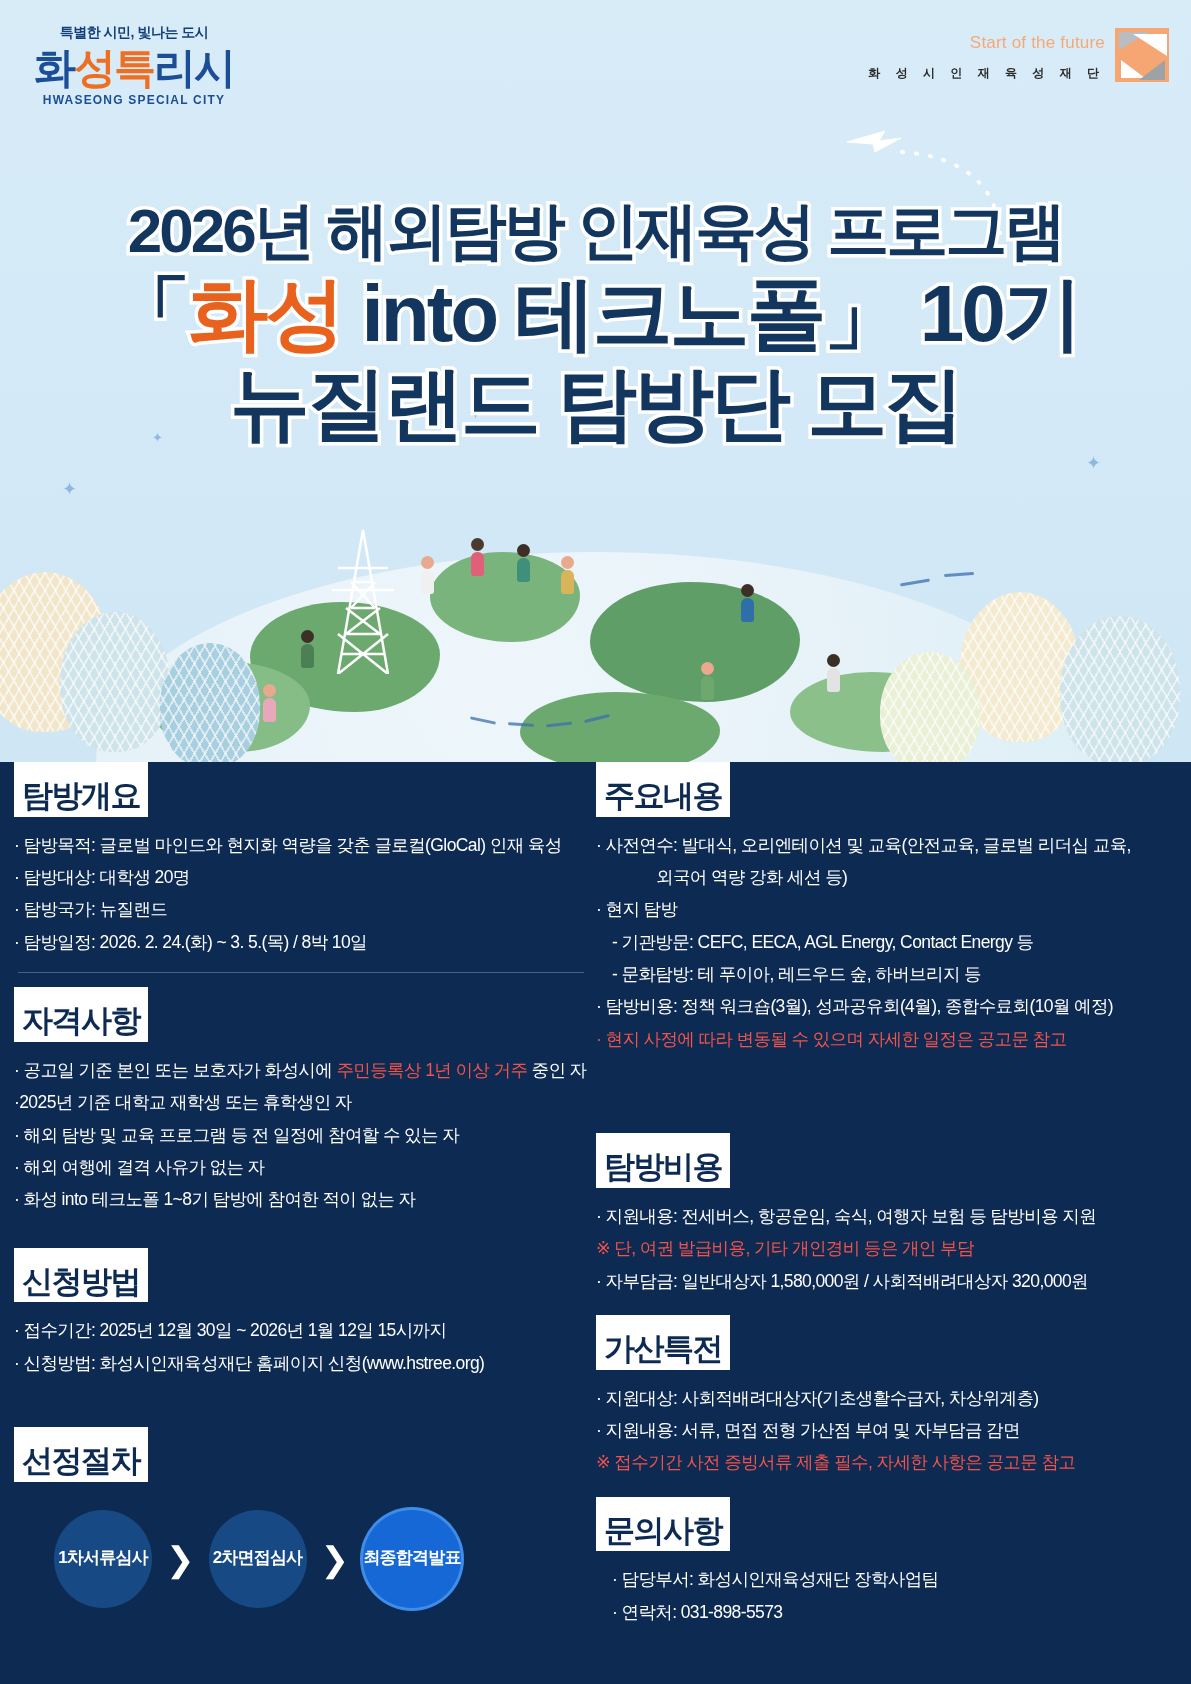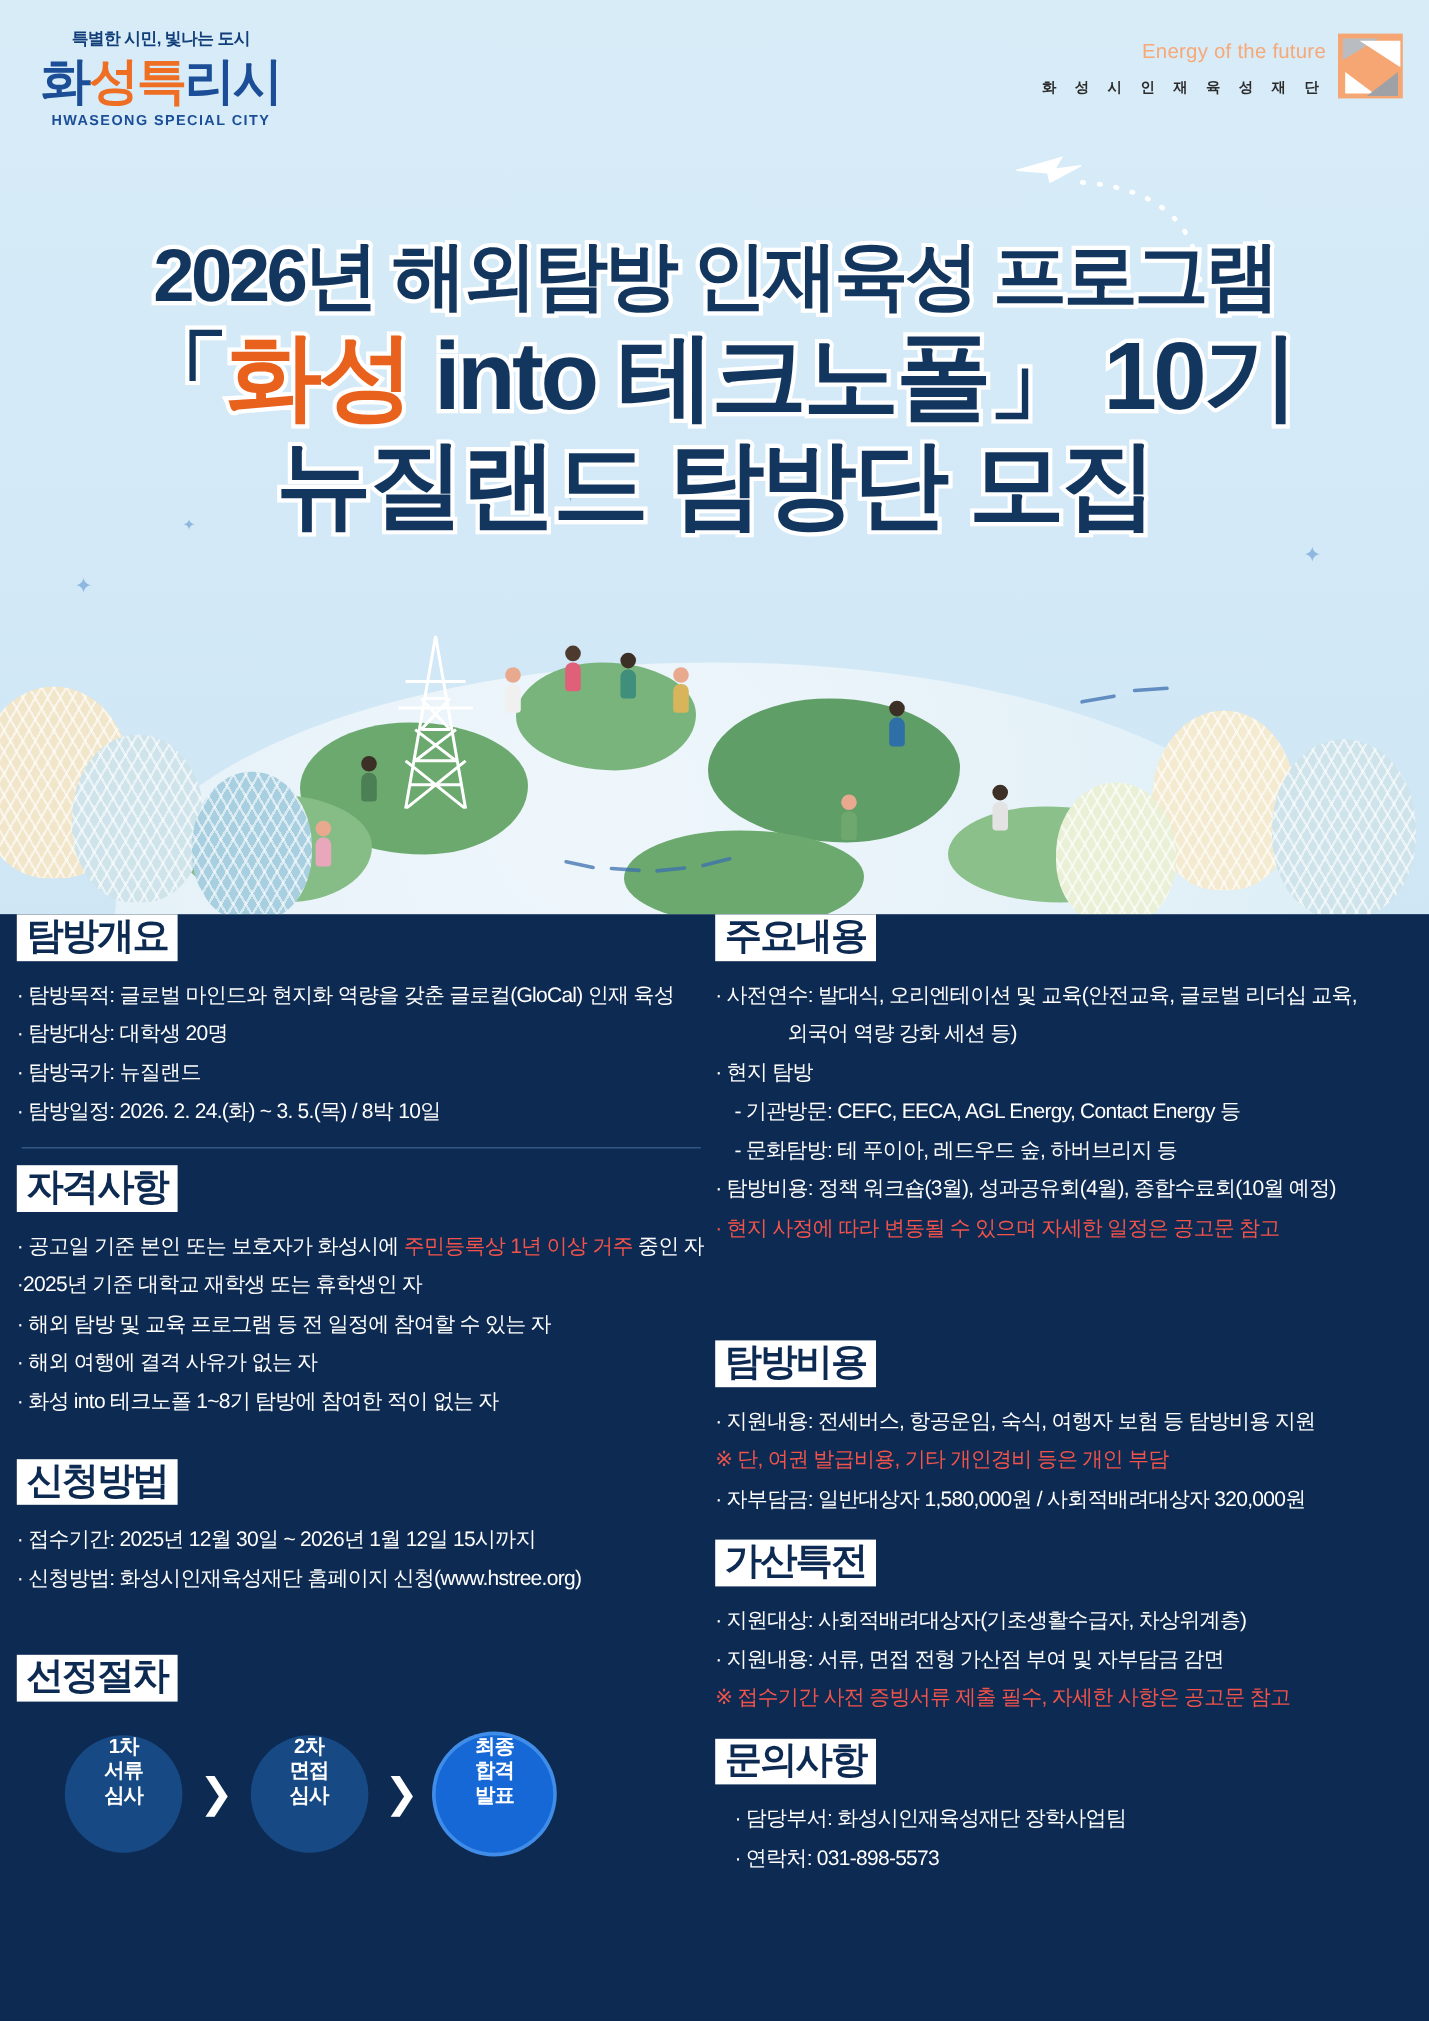--- a/index.html
+++ b/index.html
@@ -96,57 +96,57 @@
 
   
   .info { position:absolute; left:0; top:762px; width:1191px; height:922px; background:#0d2a52; }
   .col { position:absolute; top:0; }
   .col-left  { left:14px;  width:580px; }
   .col-right { left:596px; width:590px; }
 
   .sec-title {
     display:inline-block; background:#ffffff; color:#0d2a52;
     font-size:31px; font-weight:bold; letter-spacing:-1.5px;
-    padding:1px 8px 3px; margin-bottom:10px; line-height:1.12;
+    padding:17px 8px 3px; margin-bottom:10px; line-height:1.12;
   }
   .line { font-size:17.5px; color:#ffffff; letter-spacing:-.6px; line-height:1.62; margin:4px 0; }
   .line.sub { padding-left:16px; }
   .line.cont { padding-left:60px; }
   .red { color:#f2534b; }
   .line.red-line { color:#f2534b; }
   .divider { height:1px; background:#3e628f; margin:16px 10px 14px 4px; }
   .gap-sm { height:16px; }
   .gap-md { height:30px; }
   .gap-lg { height:46px; }
 
   
   .steps { display:flex; align-items:center; gap:10px; margin-top:18px; padding-left:40px; }
   .circle {
     width:98px; height:98px; border-radius:50%;
-    display:flex; flex-direction:column; align-items:center; justify-content:flex-start;
+    display:flex; flex-direction:row; align-items:center; justify-content:center;
     color:#ffffff; font-size:17px; font-weight:bold; letter-spacing:-.8px; line-height:1.22;
   }
   .circle.c1, .circle.c2 { background:#174a85; }
   .circle.c3 { background:#1668d6; box-shadow:0 0 0 3px #3f8de8; }
   .chev { color:#ffffff; font-size:34px; font-weight:300; line-height:1; padding:0 4px; }
 </style>
 </head>
 <body>
 
 <div class="sky">
 
   <div class="city-logo">
     <div class="city-slogan">특별한 시민, 빛나는 도시</div>
     <div class="city-wordmark"><span>화</span><span class="or">성특</span><span>리시</span></div>
     <div class="city-en">HWASEONG SPECIAL CITY</div>
   </div>
 
   <div class="fnd-logo">
     <div class="fnd-text">
-      <div class="fnd-tag">Energy of the future</div>
+      <div class="fnd-tag">Start of the future</div>
       <div class="fnd-name">화 성 시 인 재 육 성 재 단</div>
     </div>
     <div class="fnd-mark">
       <i class="p1"></i>
         <i class="p2"></i>
         <i class="p3"></i>
         <i class="p4"></i>
     </div>
   </div>
 

